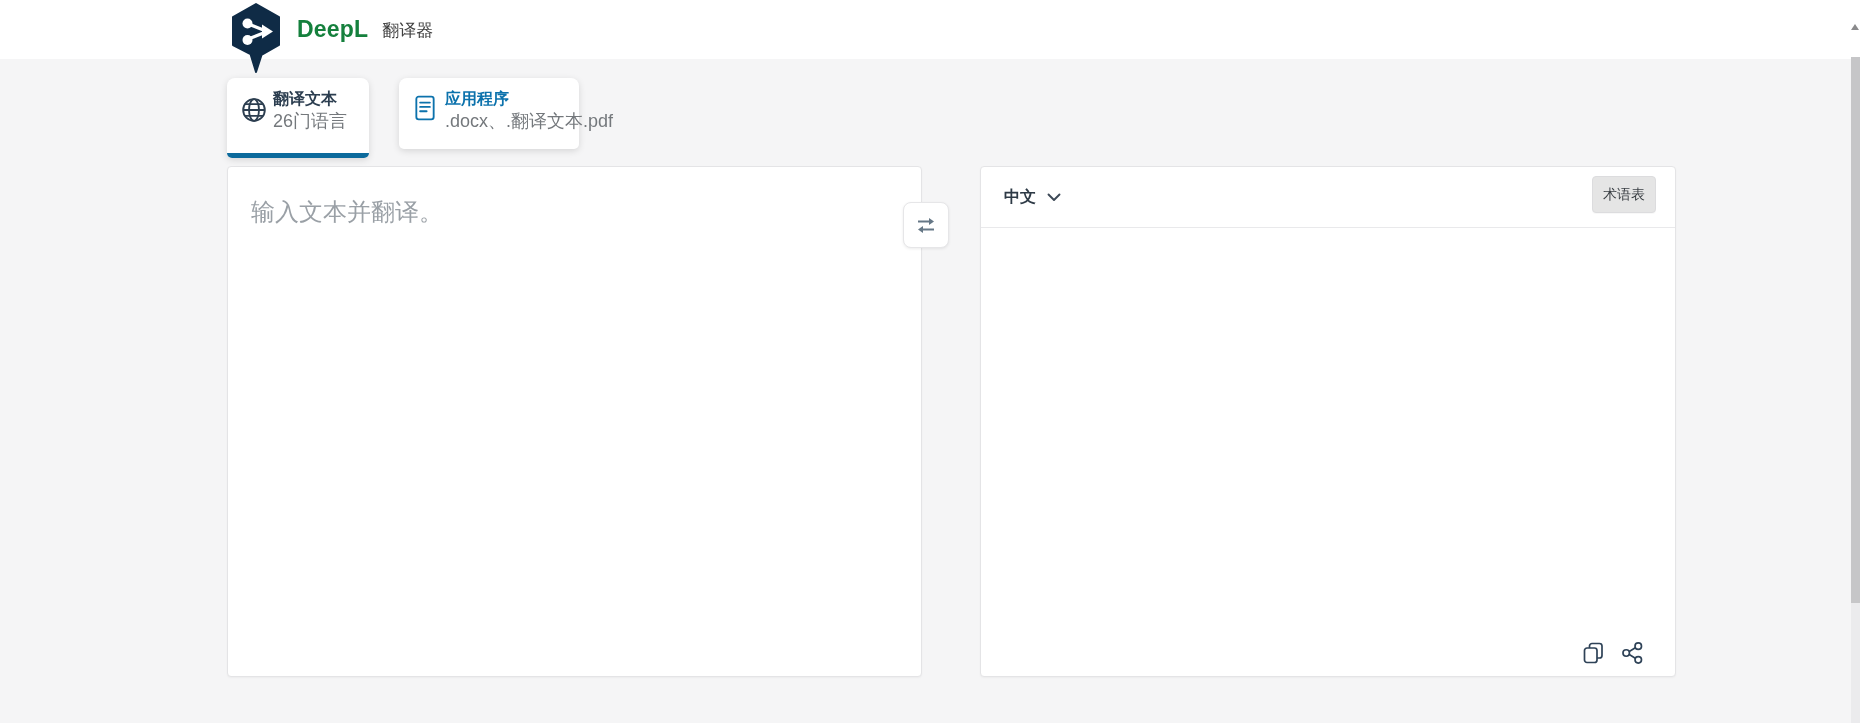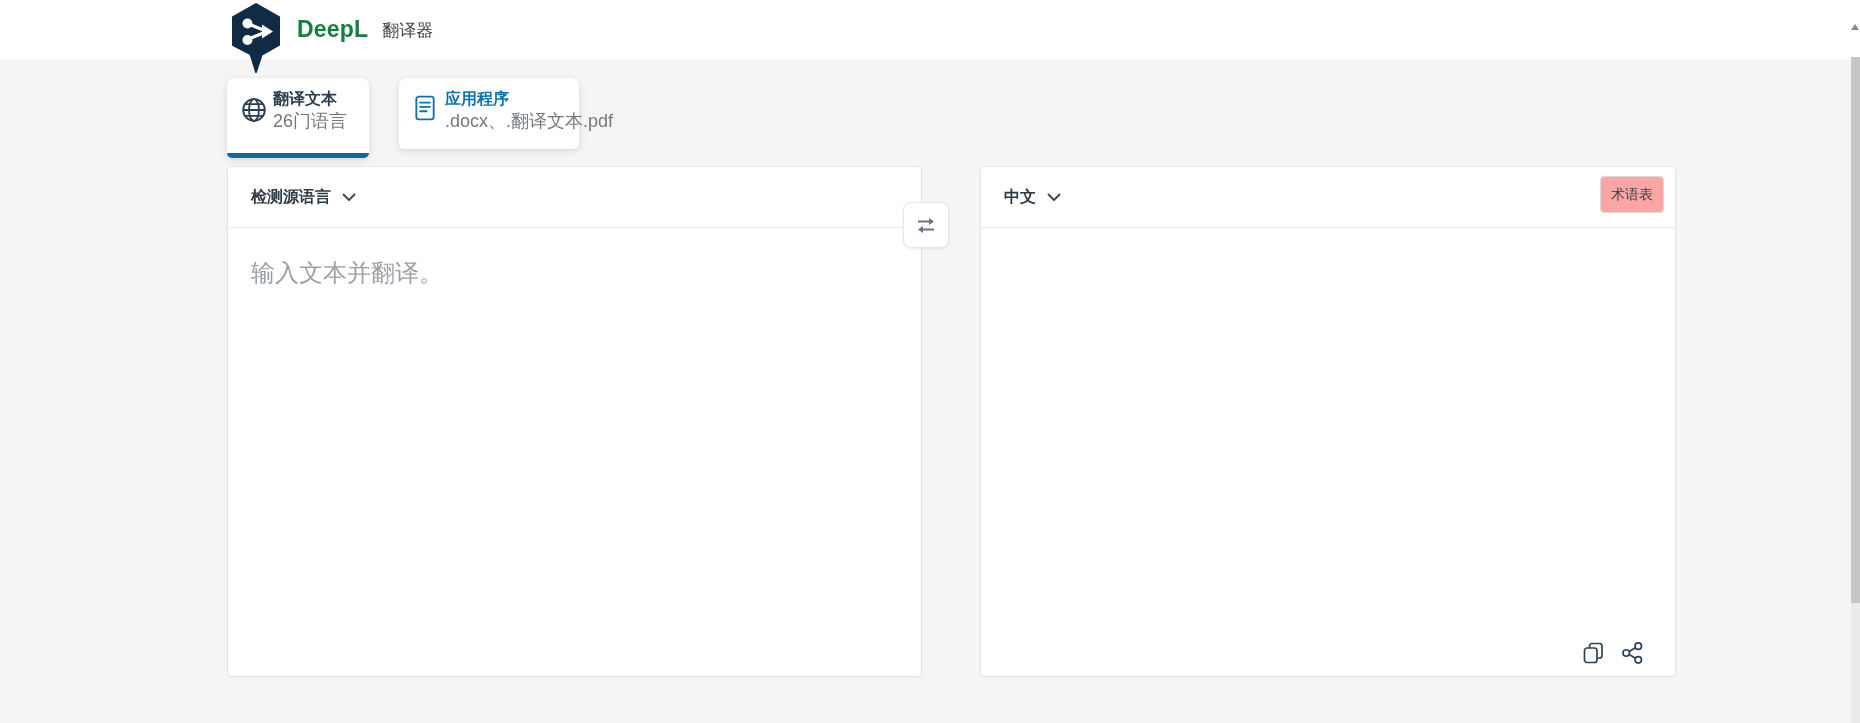--- a/index.html
+++ b/index.html
@@ -32,21 +32,21 @@
   .tab-2 .tab-icon{top:17px;}
 
   
   .panel{position:absolute;top:166px;height:511px;background:#ffffff;border:1px solid #e4e4e6;border-radius:4px;box-sizing:border-box;box-shadow:0 1px 2px rgba(0,0,0,.04);}
   .panel-left{left:227px;width:695px;}
   .panel-right{left:932px;width:696px;margin-left:48px;}
   .lang-row{position:relative;height:60px;border-bottom:1px solid #e9e9eb;display:flex;align-items:center;padding-left:23px;}
   .lang-btn{display:flex;align-items:center;background:none;border:none;padding:0;cursor:pointer;font-family:inherit;}
   .lang-label{font-size:16px;font-weight:bold;color:#2e3a46;}
   .lang-btn svg{margin-left:11px;}
-  .glossary-btn{position:absolute;right:11px;top:9px;width:64px;height:37px;background:#fca5a5;border:1px solid #dcdcde;border-radius:4px;
+  .glossary-btn{position:absolute;right:19px;top:9px;width:64px;height:37px;background:#e5e5e5;border:1px solid #dcdcde;border-radius:4px;
                 font-size:14px;color:#3a3f44;font-family:inherit;cursor:pointer;box-shadow:0 1px 1px rgba(0,0,0,.03);}
   .source-body{padding:30px 40px 0 23px;cursor:text;height:380px;}
   .ph-title{font-size:24px;color:#9aa0a6;line-height:30px;}
   .ph-hint{margin-top:17px;font-size:15px;color:#909396;line-height:23px;max-width:602px;}
   .output-actions{position:absolute;right:30px;bottom:10px;display:flex;align-items:center;gap:14px;}
   .icon-btn{background:none;border:none;padding:2px;cursor:pointer;display:flex;align-items:center;justify-content:center;}
 
   
   .swap-btn{position:absolute;left:903px;top:202px;width:46px;height:46px;background:#ffffff;border:1px solid #e6e6e8;border-radius:8px;
             box-shadow:0 1px 3px rgba(0,0,0,.08);z-index:5;cursor:pointer;display:flex;align-items:center;justify-content:center;}
@@ -121,28 +121,20 @@
         <path d="M6.5 7 H15.5 M6.5 11 H15.5 M6.5 15 H12.5" stroke="#0c72ac" stroke-width="1.7" stroke-linecap="round"></path>
       </svg>
     </span>
     <span class="tab-text-block">
       <div class="tab-title">应用程序</div>
       <div class="tab-sub">.docx、.翻译文本.pdf</div>
     </span>
   </div>
 
   <section class="panel panel-left">
-    <div class="lang-row">
-      <button class="lang-btn">
-        <span class="lang-label">检测源语言</span>
-        <svg width="14" height="9" viewBox="0 0 14 9">
-          <path d="M1.5 1.5 L7 7 L12.5 1.5" stroke="#3c4856" stroke-width="1.9" fill="none" stroke-linecap="round" stroke-linejoin="round"></path>
-        </svg>
-      </button>
-    </div>
     <div class="source-body">
       <div class="ph-title">输入文本并翻译。</div>
     </div>
   </section>
 
   <section class="panel panel-right">
     <div class="lang-row">
       <button class="lang-btn">
         <span class="lang-label">中文</span>
         <svg width="14" height="9" viewBox="0 0 14 9">

